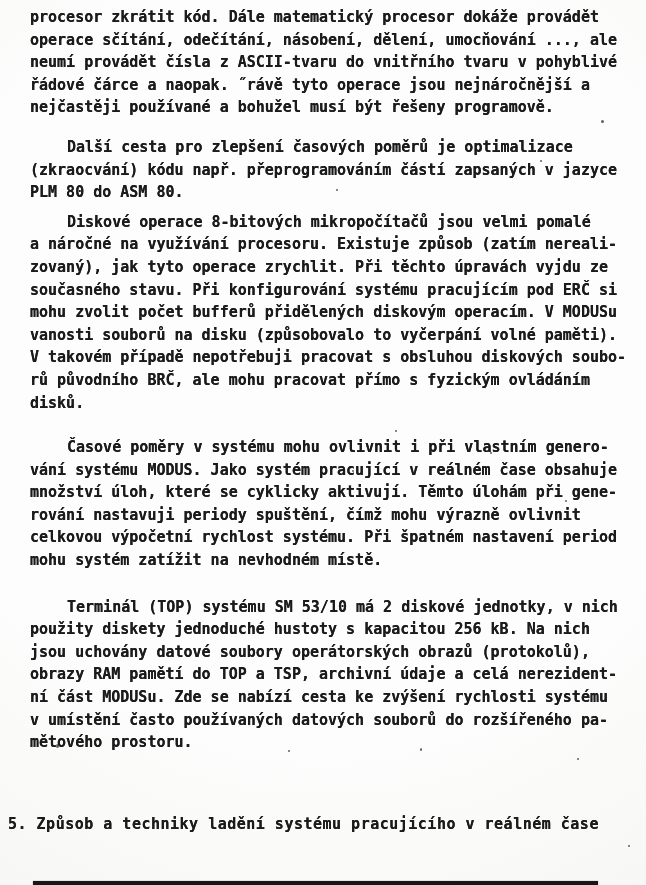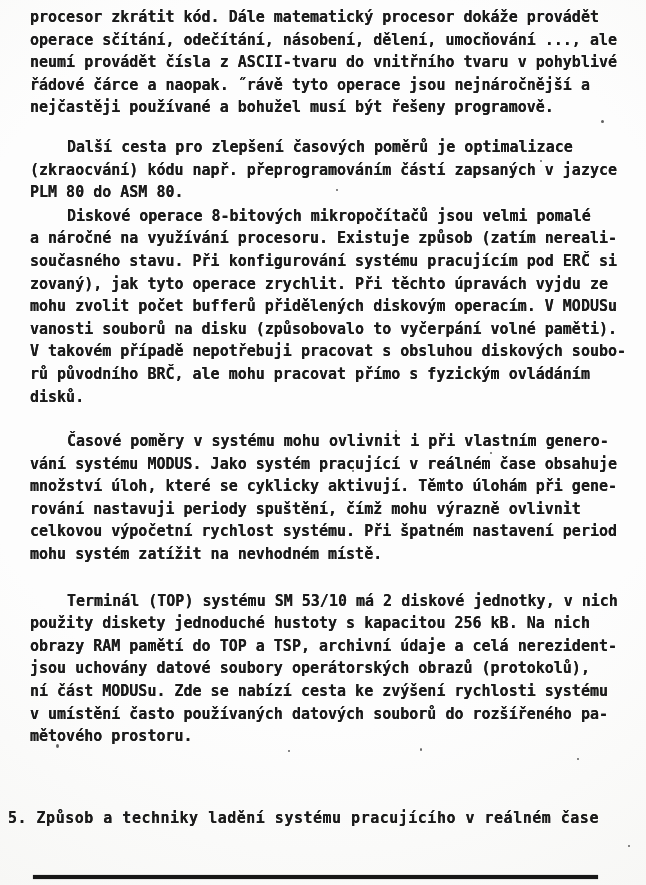--- a/index.html
+++ b/index.html
@@ -16,21 +16,21 @@
     font-size:15px;
     line-height:22.6px;
     font-weight:700;
     color:#1b1b1b;
     text-shadow:0 0 0.6px rgba(10,10,10,0.85);
   }
   .para{margin:0;}
   .para .line{white-space:pre;}
   .para .first{text-indent:37px;}
   .m-p2{margin-top:17px;}
-  .m-p3{margin-top:1px;}
+  .m-p3{margin-top:7px;}
   .m-p4{margin-top:22px;}
   .m-p5{margin-top:24px;}
   .m-h {margin-top:14px;}
   .heading{
     position:relative;
     margin-left:-22px;
     letter-spacing:0.5px;
     white-space:pre;
   }
   .heading-rule{
@@ -63,43 +63,43 @@
 
   <div class="para m-p2">
     <div class="line first">Další cesta pro zlepšení časových poměrů je optimalizace</div>
     <div class="line">(zkraocvání) kódu např. přeprogramováním částí zapsaných v jazyce</div>
     <div class="line">PLM 80 do ASM 80.</div>
   </div>
 
   <div class="para m-p3">
     <div class="line first">Diskové operace 8-bitových mikropočítačů jsou velmi pomalé</div>
     <div class="line">a náročné na využívání procesoru. Existuje způsob (zatím nereali-</div>
+    <div class="line">zovaný), jak tyto operace zrychlit. Při těchto úpravách vyjdu ze</div>
     <div class="line">současného stavu. Při konfigurování systému pracujícím pod ERČ si</div>
-    <div class="line">zovaný), jak tyto operace zrychlit. Při těchto úpravách vyjdu ze</div>
     <div class="line">mohu zvolit počet bufferů přidělených diskovým operacím. V MODUSu</div>
     <div class="line">vanosti souborů na disku (způsobovalo to vyčerpání volné paměti).</div>
     <div class="line">V takovém případě nepotřebuji pracovat s obsluhou diskových soubo-</div>
     <div class="line">rů původního BRČ, ale mohu pracovat přímo s fyzickým ovládáním</div>
     <div class="line">disků.</div>
   </div>
 
   <div class="para m-p4">
     <div class="line first">Časové poměry v systému mohu ovlivnit i při vlastním genero-</div>
     <div class="line">vání systému MODUS. Jako systém pracující v reálném čase obsahuje</div>
     <div class="line">množství úloh, které se cyklicky aktivují. Těmto úlohám při gene-</div>
     <div class="line">rování nastavuji periody spuštění, čímž mohu výrazně ovlivnit</div>
     <div class="line">celkovou výpočetní rychlost systému. Při špatném nastavení period</div>
     <div class="line">mohu systém zatížit na nevhodném místě.</div>
   </div>
 
   <div class="para m-p5">
     <div class="line first">Terminál (TOP) systému SM 53/10 má 2 diskové jednotky, v nich</div>
     <div class="line">použity diskety jednoduché hustoty s kapacitou 256 kB. Na nich</div>
+    <div class="line">jsou uchovány datové soubory operátorských obrazů (protokolů),</div>
     <div class="line">obrazy RAM pamětí do TOP a TSP, archivní údaje a celá nerezident-</div>
-    <div class="line">jsou uchovány datové soubory operátorských obrazů (protokolů),</div>
     <div class="line">ní část MODUSu. Zde se nabízí cesta ke zvýšení rychlosti systému</div>
     <div class="line">v umístění často používaných datových souborů do rozšířeného pa-</div>
     <div class="line">mětového prostoru.</div>
   </div>
 
   <div class="heading m-h">
     <div class="line">5. Způsob a techniky ladění systému pracujícího v reálném čase</div>
     <div class="heading-rule"></div>
   </div>
 

